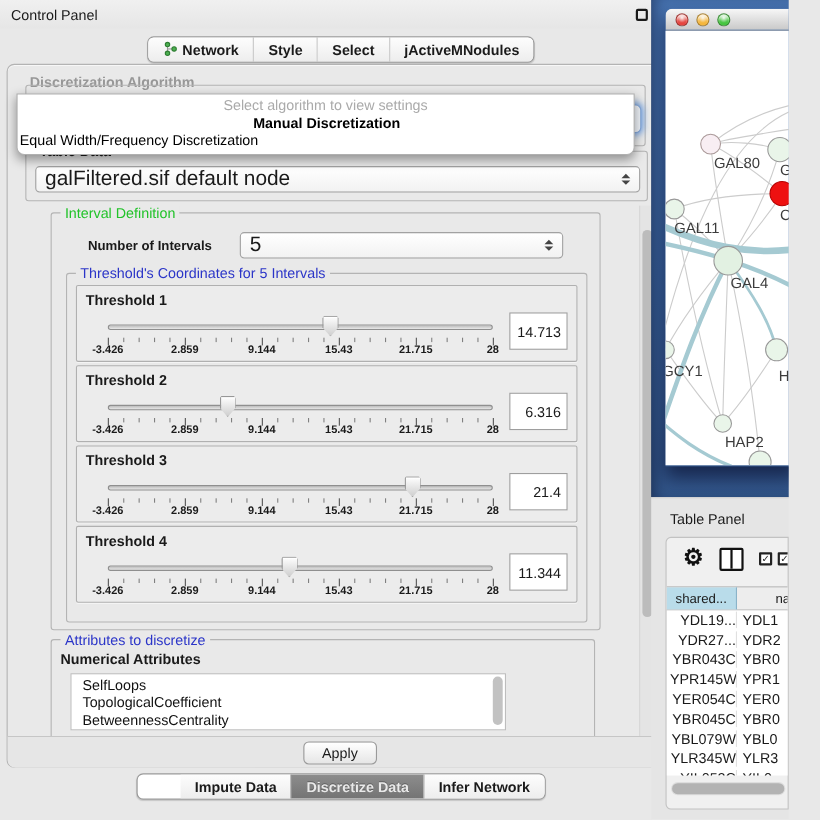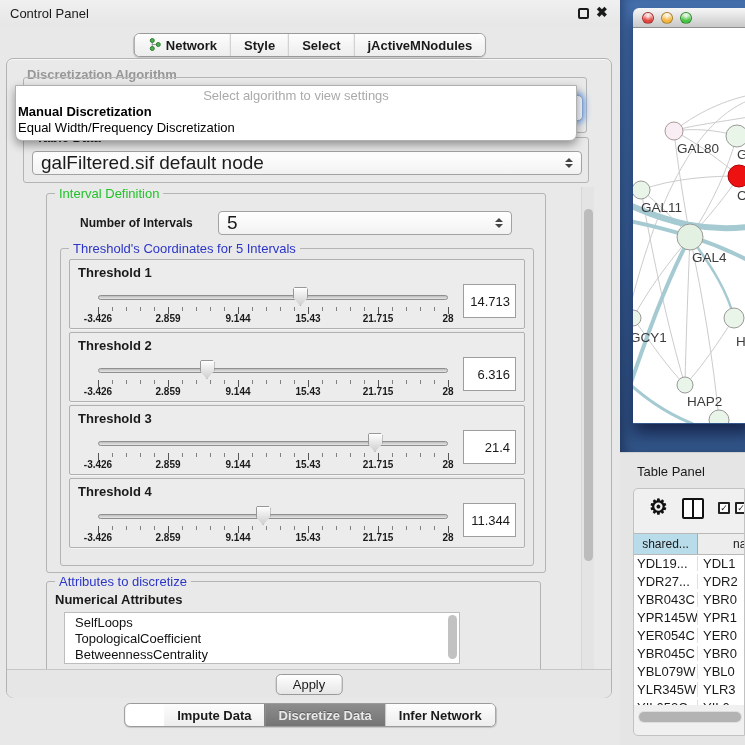--- a/index.html
+++ b/index.html
@@ -42,21 +42,21 @@
 
   .hidden-combo { position:absolute; left:24px; top:36px; width:552px; height:26px;
     background:#eef2f8; border:1px solid #85a8d9; border-radius:5px;
     box-shadow:0 0 6px 2px rgba(96,150,225,.85); z-index:5; }
 
   .dropdown { position:absolute; left:8px; top:26px; width:562px; z-index:60;
     background:#fff; border:1px solid #b0b0b0; border-radius:0 0 7px 7px;
     box-shadow:0 4px 10px rgba(0,0,0,.38); padding:2px 0 4px 0; }
   .dd-prompt { height:16px; text-align:center; font-size:13px; color:#aaa; }
   .dd-option { height:16px; padding-left:2px; font-size:13px; color:#000; }
-  .dd-option.selected { font-weight:bold; }
+  .dd-option.selected { font-weight:bold;text-align:center; }
 
   .tabledata-group { left:16px; top:78px; width:566px; height:46px; }
   .combo { position:absolute; background:linear-gradient(#ffffff,#f2f2f2);
     border:1px solid #a2a2a2; border-radius:4px; font-size:19px; display:flex; align-items:center; }
   .combo .combo-label { padding-left:8px; flex:1; white-space:nowrap; overflow:hidden; }
   .spin { width:16px; display:flex; flex-direction:column; align-items:center; gap:2px; margin-right:4px; }
   .spin i { width:0; height:0; border-left:4px solid transparent; border-right:4px solid transparent; }
   .spin .up { border-bottom:4px solid #444; }
   .spin .dn { border-top:4px solid #444; }
   .td-combo { left:8px; top:13px; width:550px; height:24px; }
@@ -107,21 +107,21 @@
     height:21px; padding:0 16px; font-size:13px; background:linear-gradient(#ffffff,#e6e6e6);
     border:1px solid #9a9a9a; border-radius:5px; display:flex; align-items:center; }
 
   .cp-bottom-tabs { position:absolute; top:703px; left:50%; transform:translateX(-50%);padding-left:39px; }
 
   .network-icon { width:13px; height:14px; position:relative; display:inline-block; }
   .network-icon i { position:absolute; width:5px; height:5px; border-radius:50%; background:#4caf50; border:1px solid #2e7d32; }
   .network-icon b { position:absolute; background:#999; }
 
   
-  .right-panel { position:absolute; left:620px; top:0; width:125px; height:745px; }
+  .right-panel { position:absolute; left:592px; top:0; width:125px; height:745px; }
   .net-area { position:absolute; left:0; top:0; width:125px; height:452px; overflow:hidden;
     background:linear-gradient(180deg,#4672b0 0%,#3a649f 55%,#315488 100%);
     box-shadow:inset 10px 0 14px -8px rgba(0,0,20,.45); }
   .net-window { position:absolute; left:13px; top:8px; width:120px; height:416px;
     border-radius:6px 0 0 0; box-shadow:0 10px 16px rgba(0,0,30,.55); }
   .net-titlebar { height:20px; background:linear-gradient(#f7f7f7,#c9c9c9);
     border-radius:6px 0 0 0; border-bottom:1px solid #8f8f8f;
     display:flex; align-items:center; gap:7px; padding-left:9px; }
   .light { width:12px; height:12px; border-radius:50%; border:1px solid rgba(0,0,0,.3);
     box-shadow:inset 0 2px 2px rgba(255,255,255,.7); }
@@ -139,21 +139,21 @@
   .tp-colicon::after { content:""; position:absolute; left:8px; top:0; width:2px; height:17px; background:#111; }
   .tp-check { position:absolute; top:13px; width:12px; height:12px; border:2px solid #222;
     border-radius:1px; font-size:9px; line-height:9px; text-align:center; color:#222; background:#fff; }
   .tp-header { position:absolute; left:0; top:44px; width:300px; height:22px; display:flex;
     font-size:12px; border-top:1px solid #b9b9b9; border-bottom:1px solid #b9b9b9; background:#ededed; }
   .tp-th1 { width:64px; background:var(--table_header_selected_bg); border-right:1px solid #8ab3c8;
     display:flex; align-items:center; justify-content:center; }
   .tp-th2 { width:100px; display:flex; align-items:center; justify-content:center; }
   .tp-rows { position:absolute; left:0; top:66px; width:300px; height:150px; overflow:hidden; background:#fff; }
   .tp-row { display:flex; height:17.9px; font-size:13px; align-items:center; }
-  .tp-c1 { width:64px; padding-left:3px; border-right:1px solid #e0e0e0; overflow:hidden; white-space:nowrap; }
+  .tp-c1 { width:64px; padding-left:3px; border-right:1px solid #e0e0e0; overflow:hidden; white-space:nowrap;text-align:right; }
   .tp-c2 { width:100px; padding-left:5px; overflow:hidden; white-space:nowrap; }
   .tp-hscroll { position:absolute; left:4px; top:222px; width:104px; height:12px;
     background:#dedede; border-radius:6px; }
   .tp-hscroll .thumb { position:absolute; left:1px; top:1px; width:98%; height:10px;
     background:#b3b3b3; border-radius:5px; }
 </style>
 </head>
 <body>
 
 <div class="stage">

